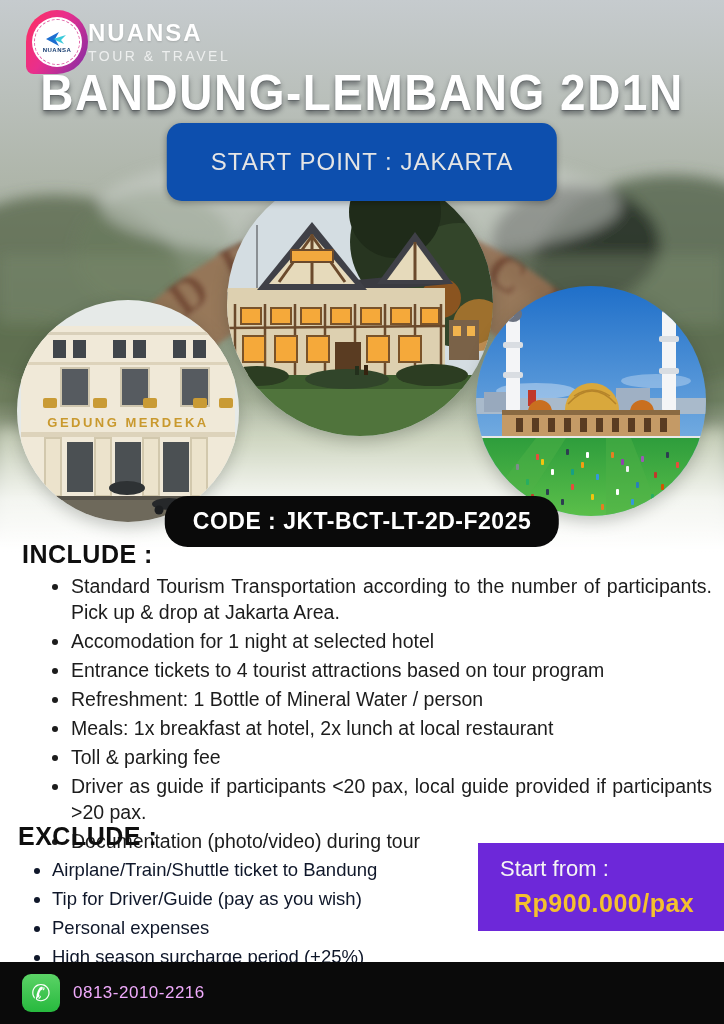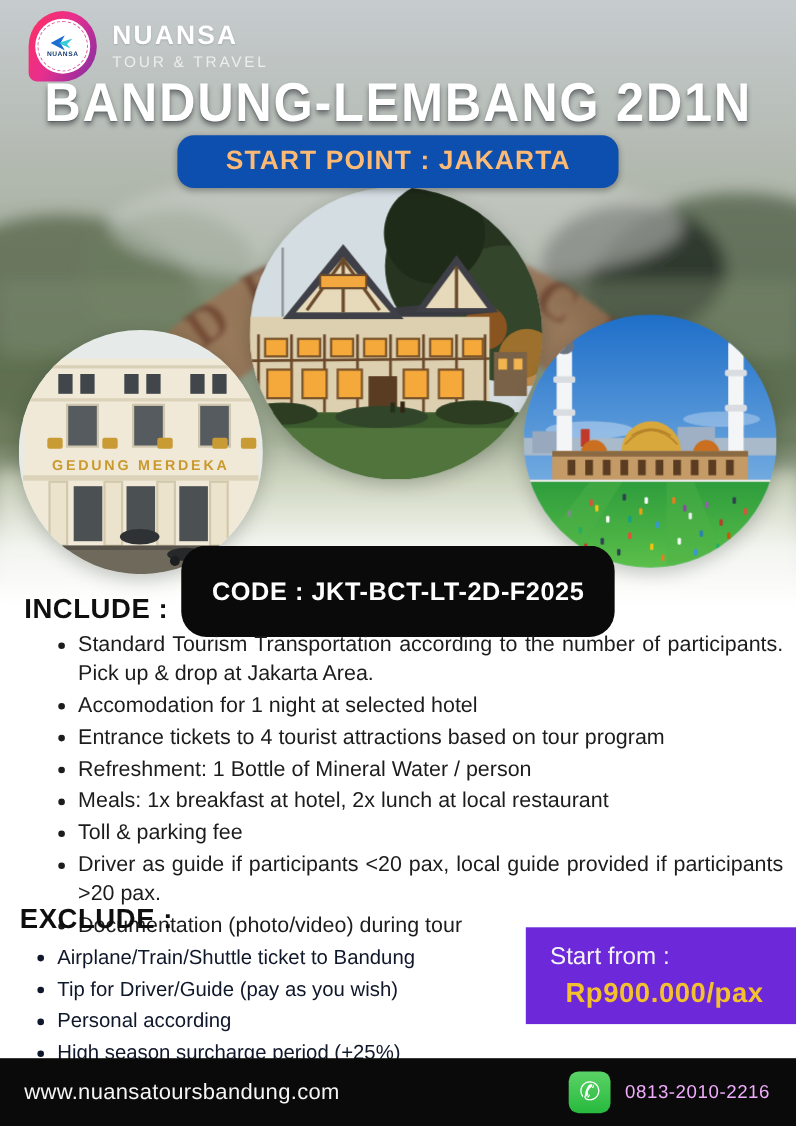--- a/index.html
+++ b/index.html
@@ -6,42 +6,42 @@
   .poster{
     position:relative;width:724px;height:1024px;margin:0 auto;overflow:hidden;
     background:#ffffff;font-family:"Liberation Sans",sans-serif;
   }
   
   .hero{position:absolute;top:0;left:0;width:724px;height:560px;}
   .hero-bg{position:absolute;top:0;left:0;z-index:0;}
   .hero-fade{position:absolute;left:0;top:400px;width:724px;height:160px;z-index:1;
     background:linear-gradient(to bottom,rgba(255,255,255,0) 0%,rgba(255,255,255,.85) 62%,#ffffff 95%);}
   
-  .logo{position:absolute;top:10px;left:26px;display:flex;align-items:center;gap:14px;z-index:5;}
+  .logo{position:absolute;top:10px;left:26px;display:flex;align-items:center;z-index:5;}
   .logo-badge{width:62px;height:64px;border-radius:50% 50% 50% 12%;
     background:linear-gradient(120deg,#ff2f5e 0%,#e82f8d 45%,#7e2ea6 100%);
     display:flex;align-items:center;justify-content:center;}
   .logo-inner{width:50px;height:50px;background:#fff;border-radius:50%;
     display:flex;flex-direction:column;align-items:center;justify-content:center;}
   .logo-dotted{width:44px;height:44px;border:1px dashed #e05fa4;border-radius:50%;
     display:flex;flex-direction:column;align-items:center;justify-content:center;gap:1px;}
   .logo-mini-name{font-size:6px;font-weight:bold;color:#143a6e;letter-spacing:.5px;line-height:1;}
   .brand-name{font-size:24px;font-weight:bold;color:#ffffff;letter-spacing:2px;line-height:1.1;
     text-shadow:0 1px 2px rgba(0,0,0,.15);}
   .brand-tagline{font-size:14px;color:rgba(255,255,255,.72);letter-spacing:2.5px;margin-top:2px;}
   
   .title{position:absolute;top:66px;left:0;width:724px;text-align:center;z-index:5;
     font-size:46px;font-weight:bold;color:#fff;letter-spacing:1.5px;transform:scaleY(1.08);
     text-shadow:0 3px 5px rgba(45,50,55,.55),0 1px 1px rgba(45,50,55,.4);}
   .start-pill{position:absolute;top:123px;left:50%;transform:translateX(-50%);z-index:5;
-    background:#0d4fae;color:#fdba74;font-size:24px;font-weight:bold;letter-spacing:1px;
-    padding:10px 44px;border-radius:15px;box-shadow:0 2px 6px rgba(0,0,0,.3);white-space:nowrap;}
+    background:#0d4fae;color:#e5e5e5;font-size:24px;font-weight:normal;letter-spacing:1px;
+    padding:25px 44px;border-radius:15px;box-shadow:0 2px 6px rgba(0,0,0,.3);white-space:nowrap;}
   .code-pill{position:absolute;top:496px;left:50%;transform:translateX(-50%);z-index:6;
     background:#0a0a0a;color:#fff;font-size:23px;font-weight:bold;letter-spacing:.5px;
-    padding:28px 28px;border-radius:23px;white-space:nowrap;}
+    padding:12px 28px;border-radius:23px;white-space:nowrap;}
   
   .circle{position:absolute;border-radius:50%;overflow:hidden;box-shadow:0 5px 16px rgba(30,40,30,.25);}
   .circle svg{display:block;}
   .c-center{left:227px;top:170px;width:266px;height:266px;z-index:2;}
   .c-left{left:17px;top:300px;width:222px;height:222px;z-index:3;}
   .c-right{left:476px;top:286px;width:230px;height:230px;z-index:3;}
   
   .include{position:absolute;left:0;top:540px;width:724px;z-index:7;}
   .sec-heading{margin:0;font-size:25px;font-weight:bold;color:#0f0f0f;letter-spacing:.5px;}
   .include .sec-heading{margin-left:22px;}
@@ -349,32 +349,31 @@
       <li>Driver as guide if participants &lt;20 pax, local guide provided if participants &gt;20 pax.</li>
       <li>Documentation (photo/video) during tour</li>
     </ul>
   </div>
 
   <div class="exclude">
     <h2 class="sec-heading">EXCLUDE :</h2>
     <ul>
       <li>Airplane/Train/Shuttle ticket to Bandung</li>
       <li>Tip for Driver/Guide (pay as you wish)</li>
-      <li>Personal according</li>
+      <li>Personal expenses</li>
       <li>High season surcharge period (+25%)</li>
     </ul>
   </div>
 
   <div class="price-box">
     <div class="price-label">Start from :</div>
     <div class="price-value">Rp900.000/pax</div>
   </div>
 
   <div class="footer">
-    <div class="website">www.nuansatoursbandung.com</div>
     <div class="wa-group">
       <div class="wa-icon">
         <span class="wa-glyph">✆</span>
       </div>
       <div class="phone">0813-2010-2216</div>
     </div>
   </div>
 
 </div>
 

